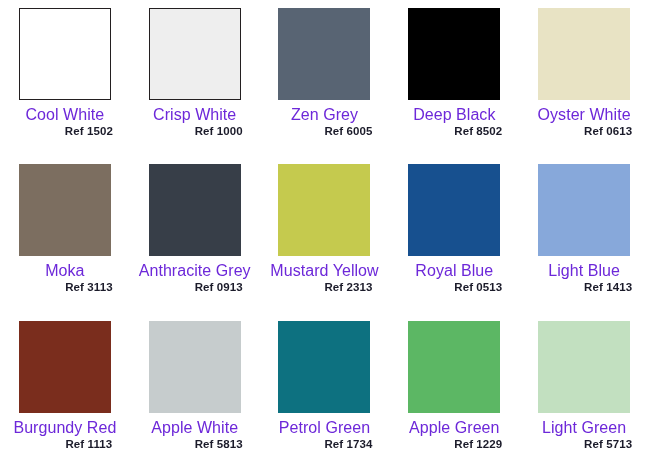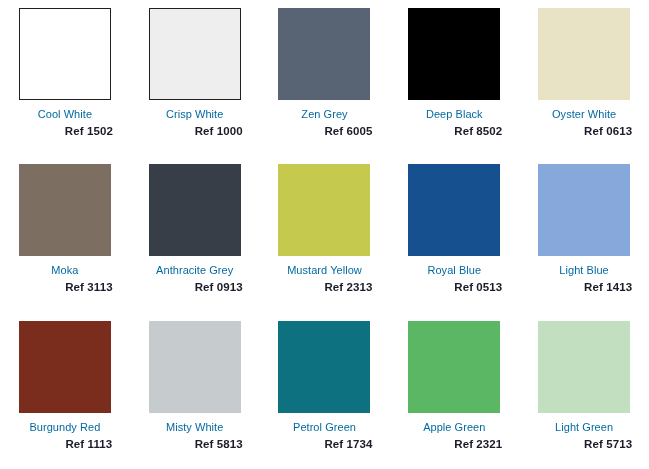--- a/index.html
+++ b/index.html
@@ -37,23 +37,23 @@
     height: 92px;
     box-sizing: border-box;
     flex: 0 0 auto;
   }
   .swatch-chip.bordered {
     border: 1px solid #231f20;
   }
 
   .swatch-name {
     margin-top: 7px;
-    font-size: 11px;
+    font-size: 16px;
     line-height: 15px;
-    color: #0369a1;
+    color: #6d28d9;
     text-align: left;
     white-space: nowrap;
     letter-spacing: 0.05px;
   }
 
   .swatch-ref {
     margin-top: 2px;
     font-size: 11.5px;
     line-height: 14px;
     font-weight: bold;
@@ -118,31 +118,31 @@
       <div class="swatch-name">Light Blue</div>
       <div class="swatch-ref">Ref 1413</div>
     </div>
     <div class="swatch-cell">
       <div class="swatch-chip" style="background-color: rgb(122, 45, 29);"></div>
       <div class="swatch-name">Burgundy Red</div>
       <div class="swatch-ref">Ref 1113</div>
     </div>
     <div class="swatch-cell">
       <div class="swatch-chip" style="background-color: rgb(198, 204, 205);"></div>
-      <div class="swatch-name">Misty White</div>
+      <div class="swatch-name">Apple White</div>
       <div class="swatch-ref">Ref 5813</div>
     </div>
     <div class="swatch-cell">
       <div class="swatch-chip" style="background-color: rgb(13, 113, 128);"></div>
       <div class="swatch-name">Petrol Green</div>
       <div class="swatch-ref">Ref 1734</div>
     </div>
     <div class="swatch-cell">
       <div class="swatch-chip" style="background-color: rgb(92, 183, 100);"></div>
       <div class="swatch-name">Apple Green</div>
-      <div class="swatch-ref">Ref 2321</div>
+      <div class="swatch-ref">Ref 1229</div>
     </div>
     <div class="swatch-cell">
       <div class="swatch-chip" style="background-color: rgb(194, 224, 192);"></div>
       <div class="swatch-name">Light Green</div>
       <div class="swatch-ref">Ref 5713</div>
     </div>
   </div>
 
 </body></html>

